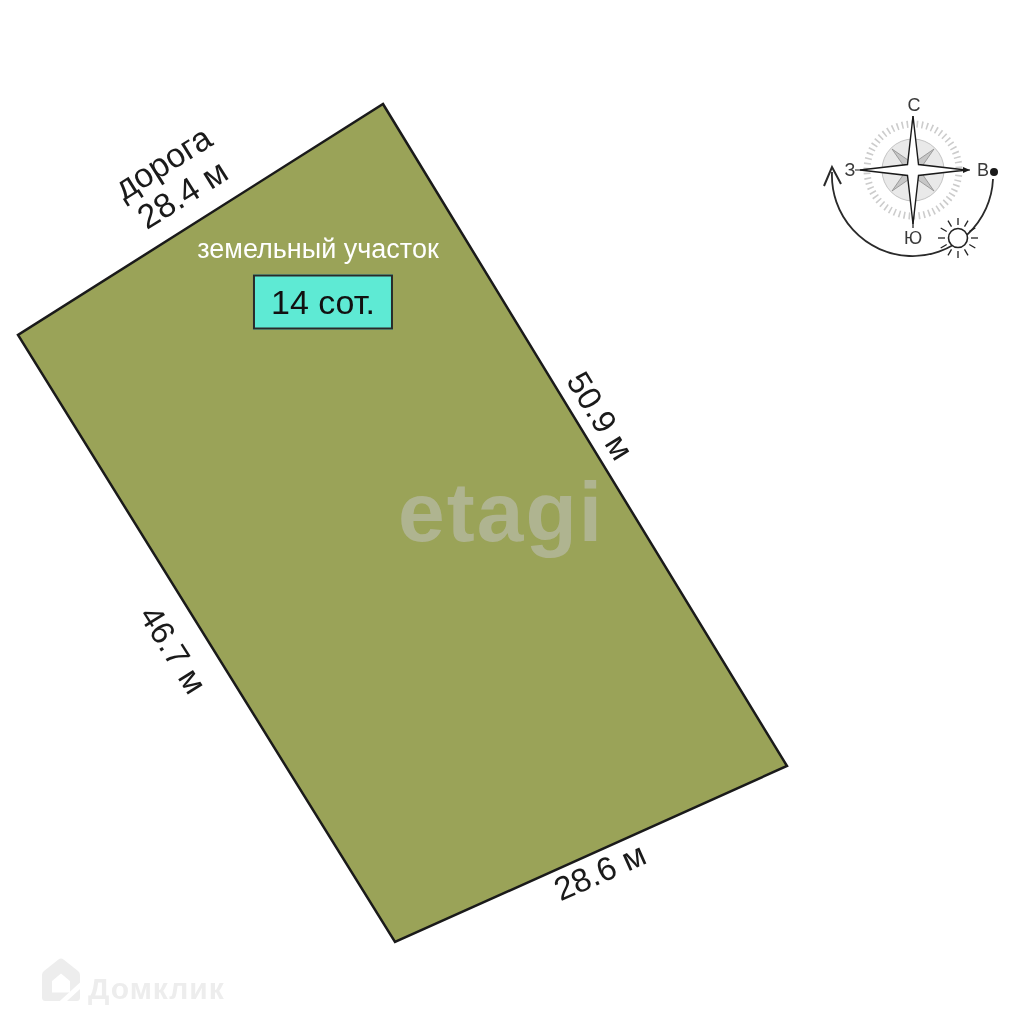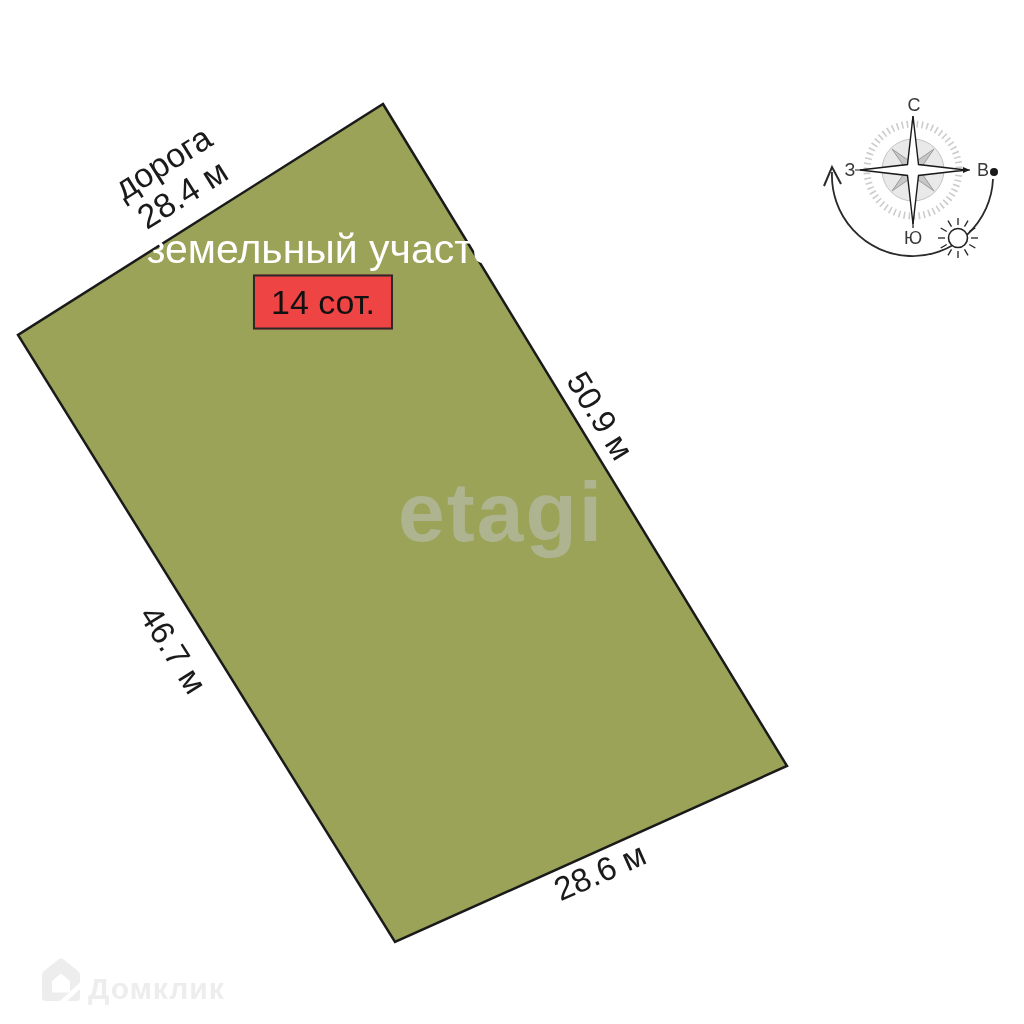--- a/index.html
+++ b/index.html
@@ -10,26 +10,26 @@
   .canvas svg{position:absolute;left:0;top:0;}
   .label{
     position:absolute;white-space:nowrap;color:#1a1a1a;
     font-size:33px;transform:translate(-50%,-50%);
   }
   .label.rot-road  {left:173px;top:179px;transform:translate(-50%,-50%) rotate(-32deg);text-align:center;line-height:1.1;font-size:34px;}
   .label.rot-right {left:600px;top:416px;transform:translate(-50%,-50%) rotate(58.5deg);}
   .label.rot-left  {left:173px;top:650px;transform:translate(-50%,-50%) rotate(58deg);}
   .label.rot-bottom{left:600px;top:872px;transform:translate(-50%,-50%) rotate(-24deg);}
   .plot-name{
-    position:absolute;left:330px;top:249px;transform:translate(-50%,-50%);
-    color:#ffffff;font-size:41px;white-space:nowrap;text-align:right;
+    position:absolute;left:318px;top:249px;transform:translate(-50%,-50%);
+    color:#ffffff;font-size:27px;white-space:nowrap;text-align:right;
   }
   .area-badge{
     position:absolute;left:323px;top:302px;transform:translate(-50%,-50%);
-    background:#ef4444;border:2px solid #2a2a2a;padding:6px 16px;
+    background:#5eead4;border:2px solid #2a2a2a;padding:6px 16px;
     font-size:34px;color:#111111;white-space:nowrap;
   }
   .etagi-wm{
     font-family:"Liberation Sans",sans-serif;font-weight:bold;
   }
   .domclick-text{
     font-family:"Liberation Sans",sans-serif;font-weight:bold;letter-spacing:1px;
   }
   .compass-label{font-size:18px;fill:#3a3a3a;font-family:"Liberation Sans",sans-serif;}
 </style>

